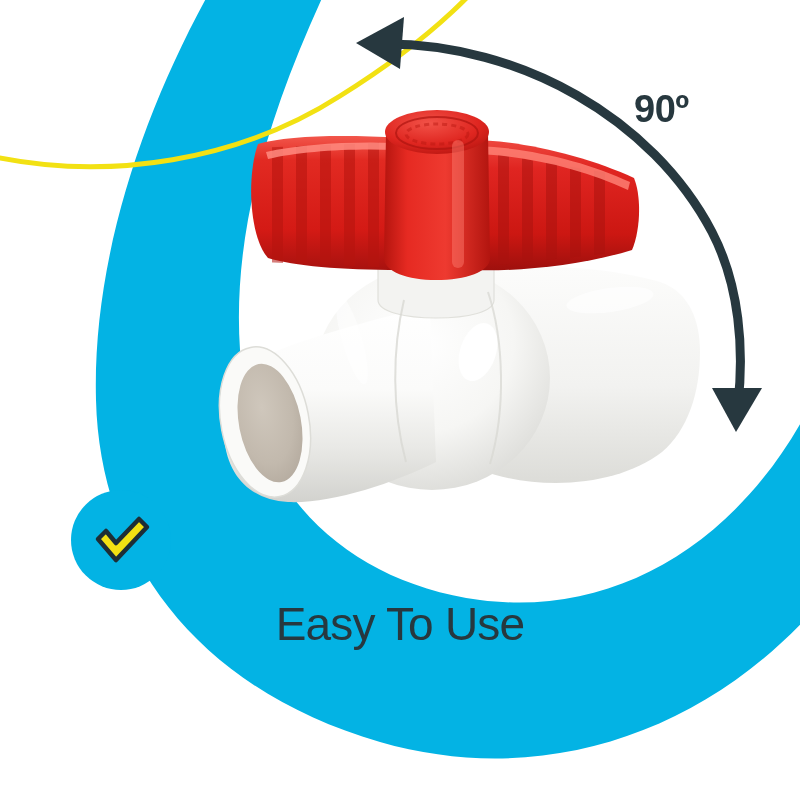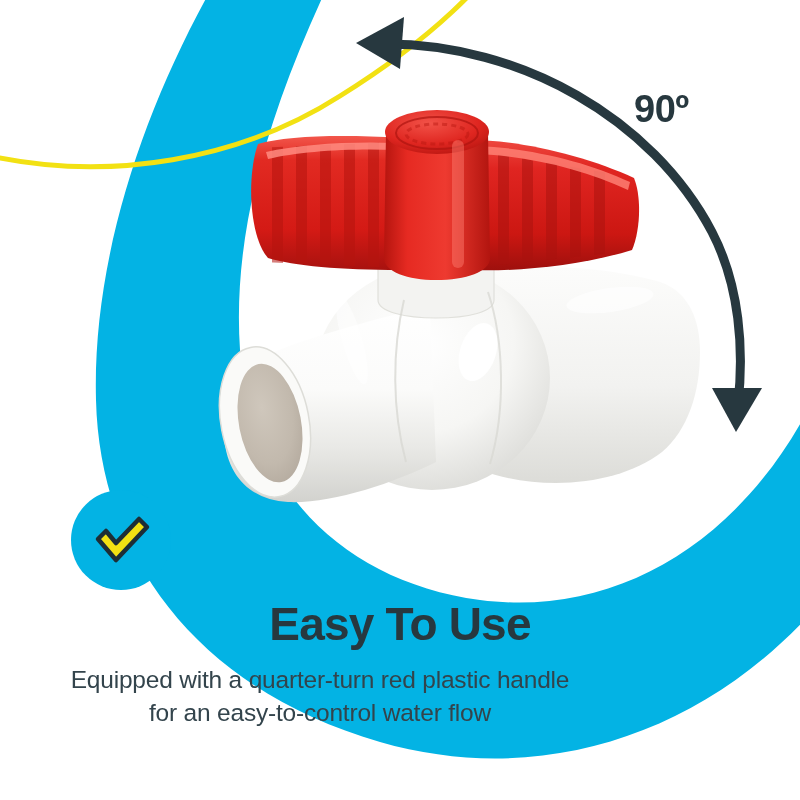--- a/index.html
+++ b/index.html
@@ -69,21 +69,21 @@
   #text-block {
     position: absolute;
     left: 70px;
     top: 600px;
     width: 660px;
   }
   #headline {
     margin: 0;
     font-size: 46px;
     line-height: 1.06;
-    font-weight: bold;
+    font-weight: normal;
     letter-spacing: -0.8px;
     color: #27383F;
   }
   #subcopy {
     margin: 14px 0 0 0;
     font-size: 24.5px;
     line-height: 1.36;
     font-weight: normal;
     letter-spacing: -0.2px;
     color: #33444C;
@@ -264,16 +264,15 @@
 
   <div class="angle-label">90º</div>
 
   <svg id="check-badge" viewBox="0 0 100 100">
     <circle cx="50" cy="50" r="50" fill="#03B3E4"></circle>
     <path fill="#F2E113" stroke="#1D2E36" stroke-width="4.5" stroke-linejoin="round" stroke-linecap="round" d="M 27,49 L 35,41 L 45,53 L 68,29 L 76,37 L 45,70 Z"></path>
   </svg>
 
   <div id="text-block">
     <h1 id="headline">Easy To Use</h1>
-    <p id="subcopy">Equipped with a quarter-turn red plastic handle for an easy-to-control water flow</p>
   </div>
 
 </div>
 
 </body></html>

